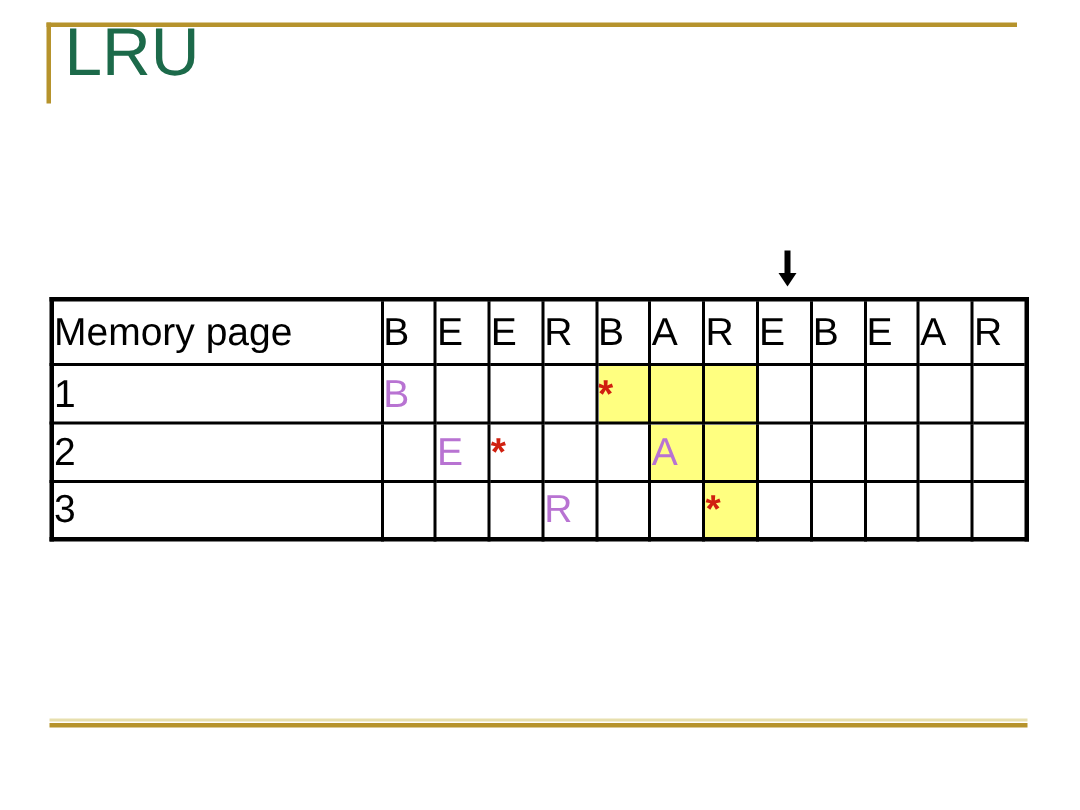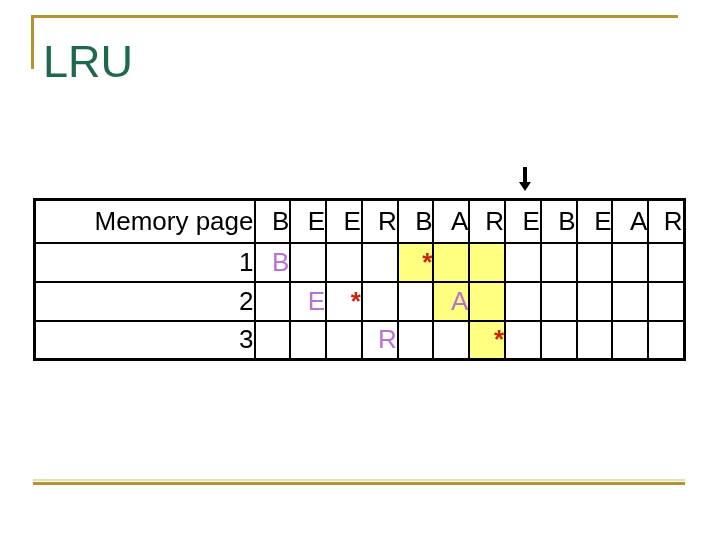--- a/index.html
+++ b/index.html
@@ -8,39 +8,39 @@
     background: #ffffff;
     font-family: "Liberation Sans", sans-serif;
   }
   .slide { position: relative; width: 720px; height: 540px; background: #ffffff; overflow: hidden; }
 
   
   .frame-top  { position: absolute; left: 31px; top: 15px; width: 647px; height: 3px; background: var(--gold); }
   .frame-left { position: absolute; left: 31px; top: 15px; width: 3px; height: 54px; background: var(--gold); }
 
   .title {
-    position: absolute; left: 43px; top: 39px; margin: 0;
+    position: absolute; left: 43px; top: 12px; margin: 0;
     font-size: 45px; line-height: 45px; font-weight: 400;
     color: var(--green);
   }
 
   
   .arrow { position: absolute; left: 517px; top: 167px; width: 12px; }
   .arrow-stem { width: 4px; height: 15px; margin: 0 auto; background: #000; }
   .arrow-head { width: 0; height: 0; border-left: 6px solid transparent; border-right: 6px solid transparent; border-top: 9px solid #000; margin: 0 auto; }
 
   
   table.mem {
     position: absolute; left: 33px; top: 198px; width: 650px;
     border-collapse: collapse; table-layout: fixed;
     border: 3px solid var(--tborder);
   }
   table.mem th, table.mem td {
     border: 2px solid var(--tborder);
-    padding: 0; text-align: right; vertical-align: middle;
+    padding: 0; text-align: left; vertical-align: middle;
     font-size: 26px; font-weight: 400; color: #000; overflow: hidden;
     white-space: nowrap;
   }
   tr.hdr { height: 43px; }
   tr.body-row { height: 39px; }
   td.hl { background: var(--yellow); }
   .purple { color: var(--purple); }
   .red { color: var(--red); font-weight: bold; }
 
   

